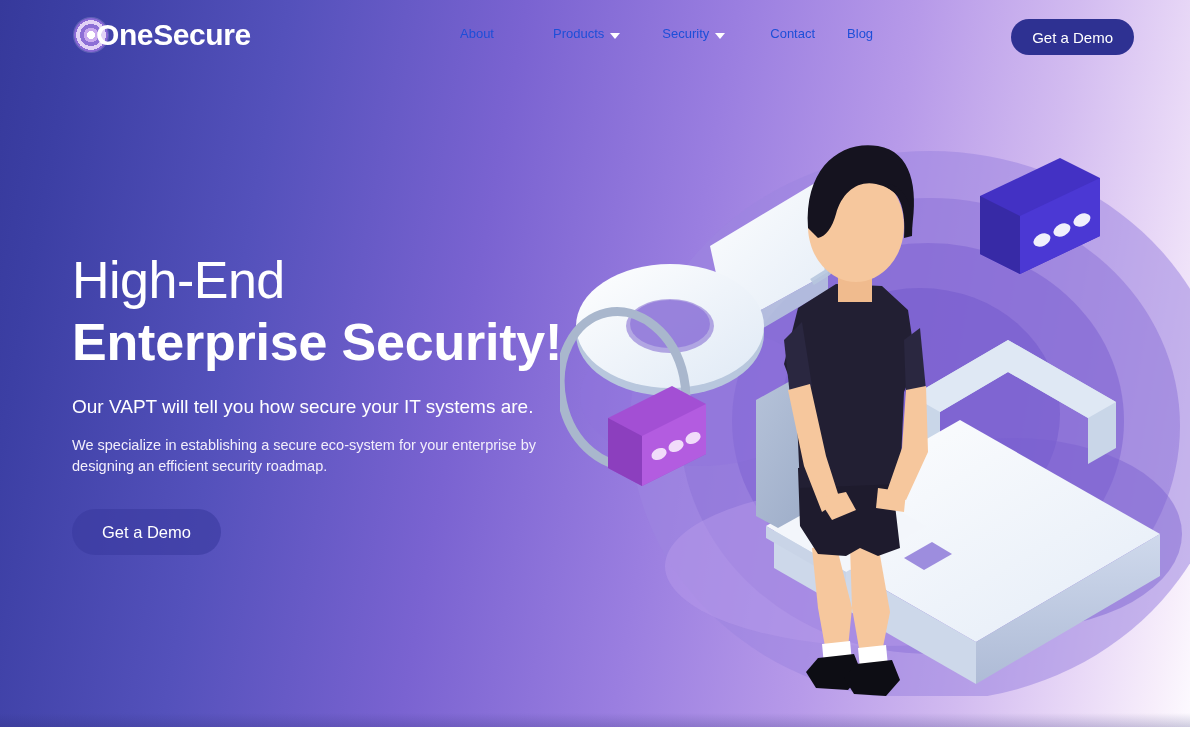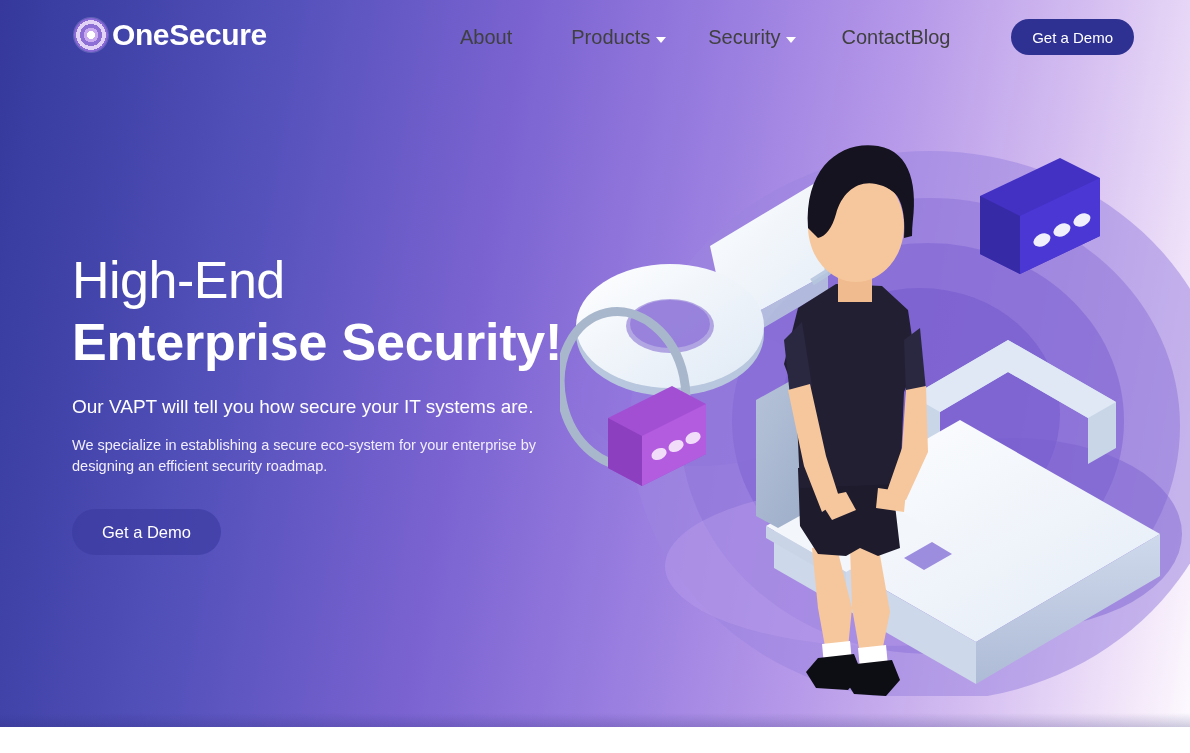--- a/index.html
+++ b/index.html
@@ -51,21 +51,21 @@
   
   .header {
     position: absolute;
     left: 0; top: 0;
     width: 1190px; height: 72px;
     display: flex; align-items: center;
     z-index: 40;
   }
   .brand {
     position: absolute; left: 74px; top: 18px;
-    display: flex; gap: 16px;
+    display: flex; gap: 0px;
     text-decoration: none;
   }
   .brand-mark {
     position: relative;
     width: 34px; height: 34px;
     border-radius: 50%;
     background: radial-gradient(circle at 50% 50%,
         #ffffff 0 16%,
         #c9a9ef 16% 30%,
         #8d6fd6 30% 46%,
@@ -85,31 +85,31 @@
     position: relative;
   }
 
   .nav {
     position: absolute;
     left: 460px; top: 22px;
     display: flex; align-items: center; gap: 0px;
   }
   .nav-item {
     display: inline-flex; align-items: center; gap: 6px;
-    color: #404040;
-    font-size: 20px;
+    color: #1d4ed8;
+    font-size: 13px;
     text-decoration: none;
     padding: 4px 0;
     white-space: nowrap;
     cursor: pointer;
   }
   .nav-gap-1 { margin-right: 59px; }
   .nav-gap-2 { margin-right: 42px; }
   .nav-gap-3 { margin-right: 45px; }
-  .nav-gap-4 { }
+  .nav-gap-4 { margin-right: 32px; }
   .caret {
     display: inline-block;
     width: 0; height: 0;
     border-left: 5px solid transparent;
     border-right: 5px solid transparent;
     border-top: 6px solid #ffffff;
     position: relative; top: 2px;
   }
 
   .btn-demo-header {

